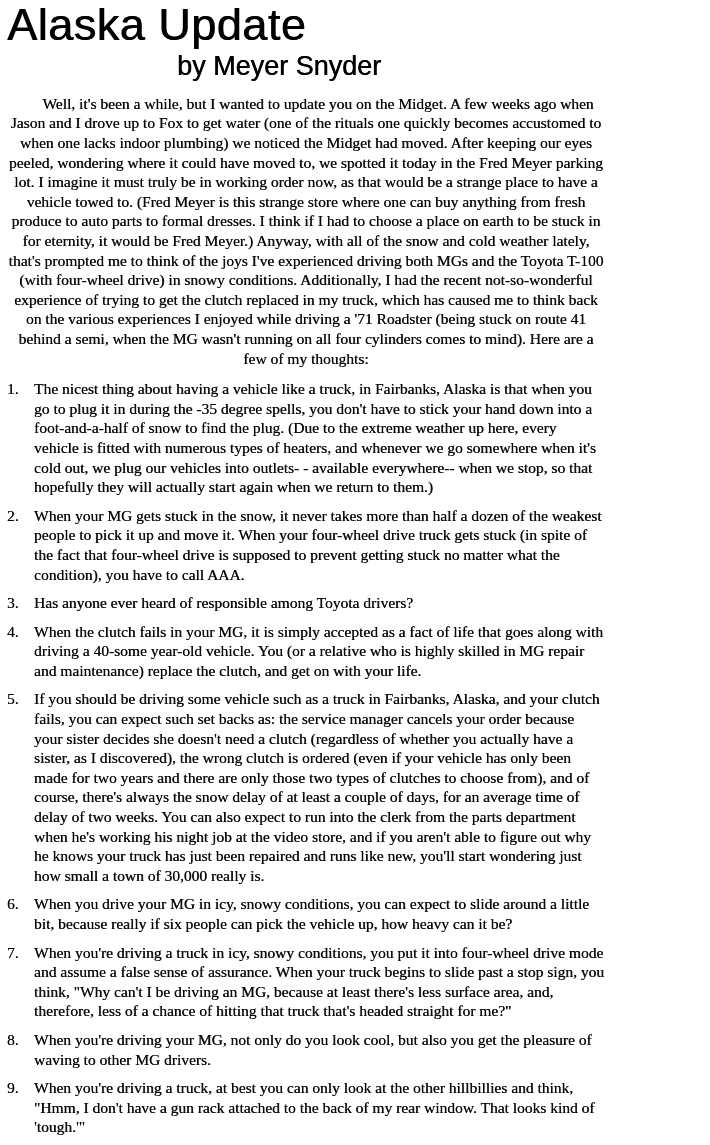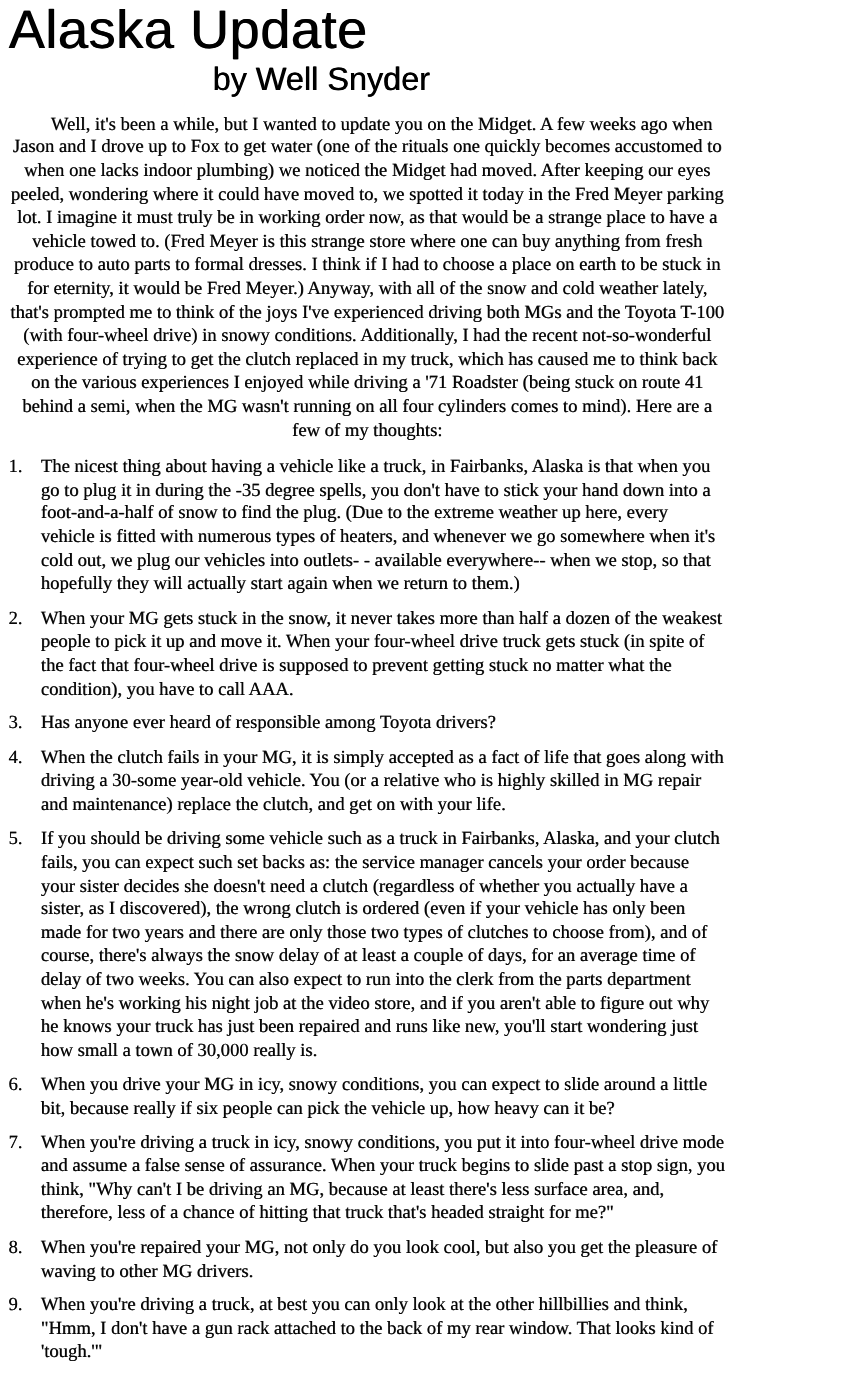--- a/index.html
+++ b/index.html
@@ -61,21 +61,21 @@
     flex: 1;
   }
 </style>
 </head>
 <body>
 
 <div class="page">
 
   <h1 class="doc-title">Alaska Update</h1>
 
-  <div class="doc-byline">by Well Snyder</div>
+  <div class="doc-byline">by Meyer Snyder</div>
 
   <p class="intro">Well, it's been a while, but I wanted to update you on the Midget. A few weeks ago when Jason and I drove up to Fox to get water (one of the rituals one quickly becomes accustomed to when one lacks indoor plumbing) we noticed the Midget had moved. After keeping our eyes peeled, wondering where it could have moved to, we spotted it today in the Fred Meyer parking lot. I imagine it must truly be in working order now, as that would be a strange place to have a vehicle towed to.  (Fred Meyer is this strange store where one can buy anything from fresh produce to auto parts to formal dresses. I think if I had to choose a place on earth to be stuck in for eternity, it would be Fred Meyer.) Anyway, with all of the snow and cold weather lately, that's prompted me to think of the joys I've experienced driving both MGs and the Toyota T-100 (with four-wheel drive) in snowy conditions. Additionally, I had the recent not-so-wonderful experience of trying to get the clutch replaced in my truck, which has caused me to think back on the various experiences I enjoyed while driving a '71 Roadster (being stuck on route 41 behind a semi, when the MG wasn't running on all four cylinders comes to mind). Here are a few of my thoughts:</p>
 
   <div class="list">
 
     <div class="list-item">
       <span class="num">1.</span>
       <span class="text">The nicest thing about having a vehicle like a truck, in Fairbanks, Alaska is that when you go to plug it in during the -35 degree spells, you don't have to stick your hand down into a foot-and-a-half of snow to find the plug. (Due to the extreme weather up here, every vehicle is fitted with numerous types of heaters, and whenever we go somewhere when it's cold out, we plug our vehicles into outlets- - available everywhere-- when we stop, so that hopefully they will actually start again when we return to them.)</span>
     </div>
 
@@ -84,41 +84,41 @@
       <span class="text">When your MG gets stuck in the snow, it never takes more than half a dozen of the weakest people to pick it up and move it.  When your four-wheel drive truck gets stuck (in spite of the fact that four-wheel drive is supposed to prevent getting stuck no matter what the condition), you have to call AAA.</span>
     </div>
 
     <div class="list-item">
       <span class="num">3.</span>
       <span class="text">Has anyone ever heard of responsible among Toyota drivers?</span>
     </div>
 
     <div class="list-item">
       <span class="num">4.</span>
-      <span class="text">When the clutch fails in your MG, it is simply accepted as a fact of life that goes along with driving a 30-some year-old vehicle. You (or a relative who is highly skilled in MG repair and maintenance) replace the clutch, and get on with your life.</span>
+      <span class="text">When the clutch fails in your MG, it is simply accepted as a fact of life that goes along with driving a 40-some year-old vehicle. You (or a relative who is highly skilled in MG repair and maintenance) replace the clutch, and get on with your life.</span>
     </div>
 
     <div class="list-item">
       <span class="num">5.</span>
       <span class="text">If you should be driving some vehicle such as a truck in Fairbanks, Alaska, and your clutch fails, you can expect such set backs as: the service manager cancels your order because your sister decides she doesn't need a clutch (regardless of whether you actually have a sister, as I discovered), the wrong clutch is ordered (even if your vehicle has only been made for two years and there are only those two types of clutches to choose from), and of course, there's always the snow delay of at least a couple of days, for an average time of delay of two weeks.  You can also expect to run into the clerk from the parts department when he's working his night job at the video store, and if you aren't able to figure out why he knows your truck has just been repaired and runs like new, you'll start wondering just how small a town of 30,000 really is.</span>
     </div>
 
     <div class="list-item">
       <span class="num">6.</span>
       <span class="text">When you drive your MG in icy, snowy conditions, you can expect to slide around a little bit, because really if six people can pick the vehicle up, how heavy can it be?</span>
     </div>
 
     <div class="list-item">
       <span class="num">7.</span>
       <span class="text">When you're driving a truck in icy, snowy conditions, you put it into four-wheel drive mode and assume a false sense of assurance.  When your truck begins to slide past a stop sign, you think, "Why can't I be driving an MG, because at least there's less surface area, and, therefore, less of a chance of hitting that truck that's headed straight for me?"</span>
     </div>
 
     <div class="list-item">
       <span class="num">8.</span>
-      <span class="text">When you're repaired your MG, not only do you look cool, but also you get the pleasure of waving to other MG drivers.</span>
+      <span class="text">When you're driving your MG, not only do you look cool, but also you get the pleasure of waving to other MG drivers.</span>
     </div>
 
     <div class="list-item">
       <span class="num">9.</span>
       <span class="text">When you're driving a truck, at best you can only look at the other hillbillies and think, "Hmm, I don't have a gun rack attached to the back of my rear window. That looks kind of 'tough.'"</span>
     </div>
 
 
   </div>
 </div>

